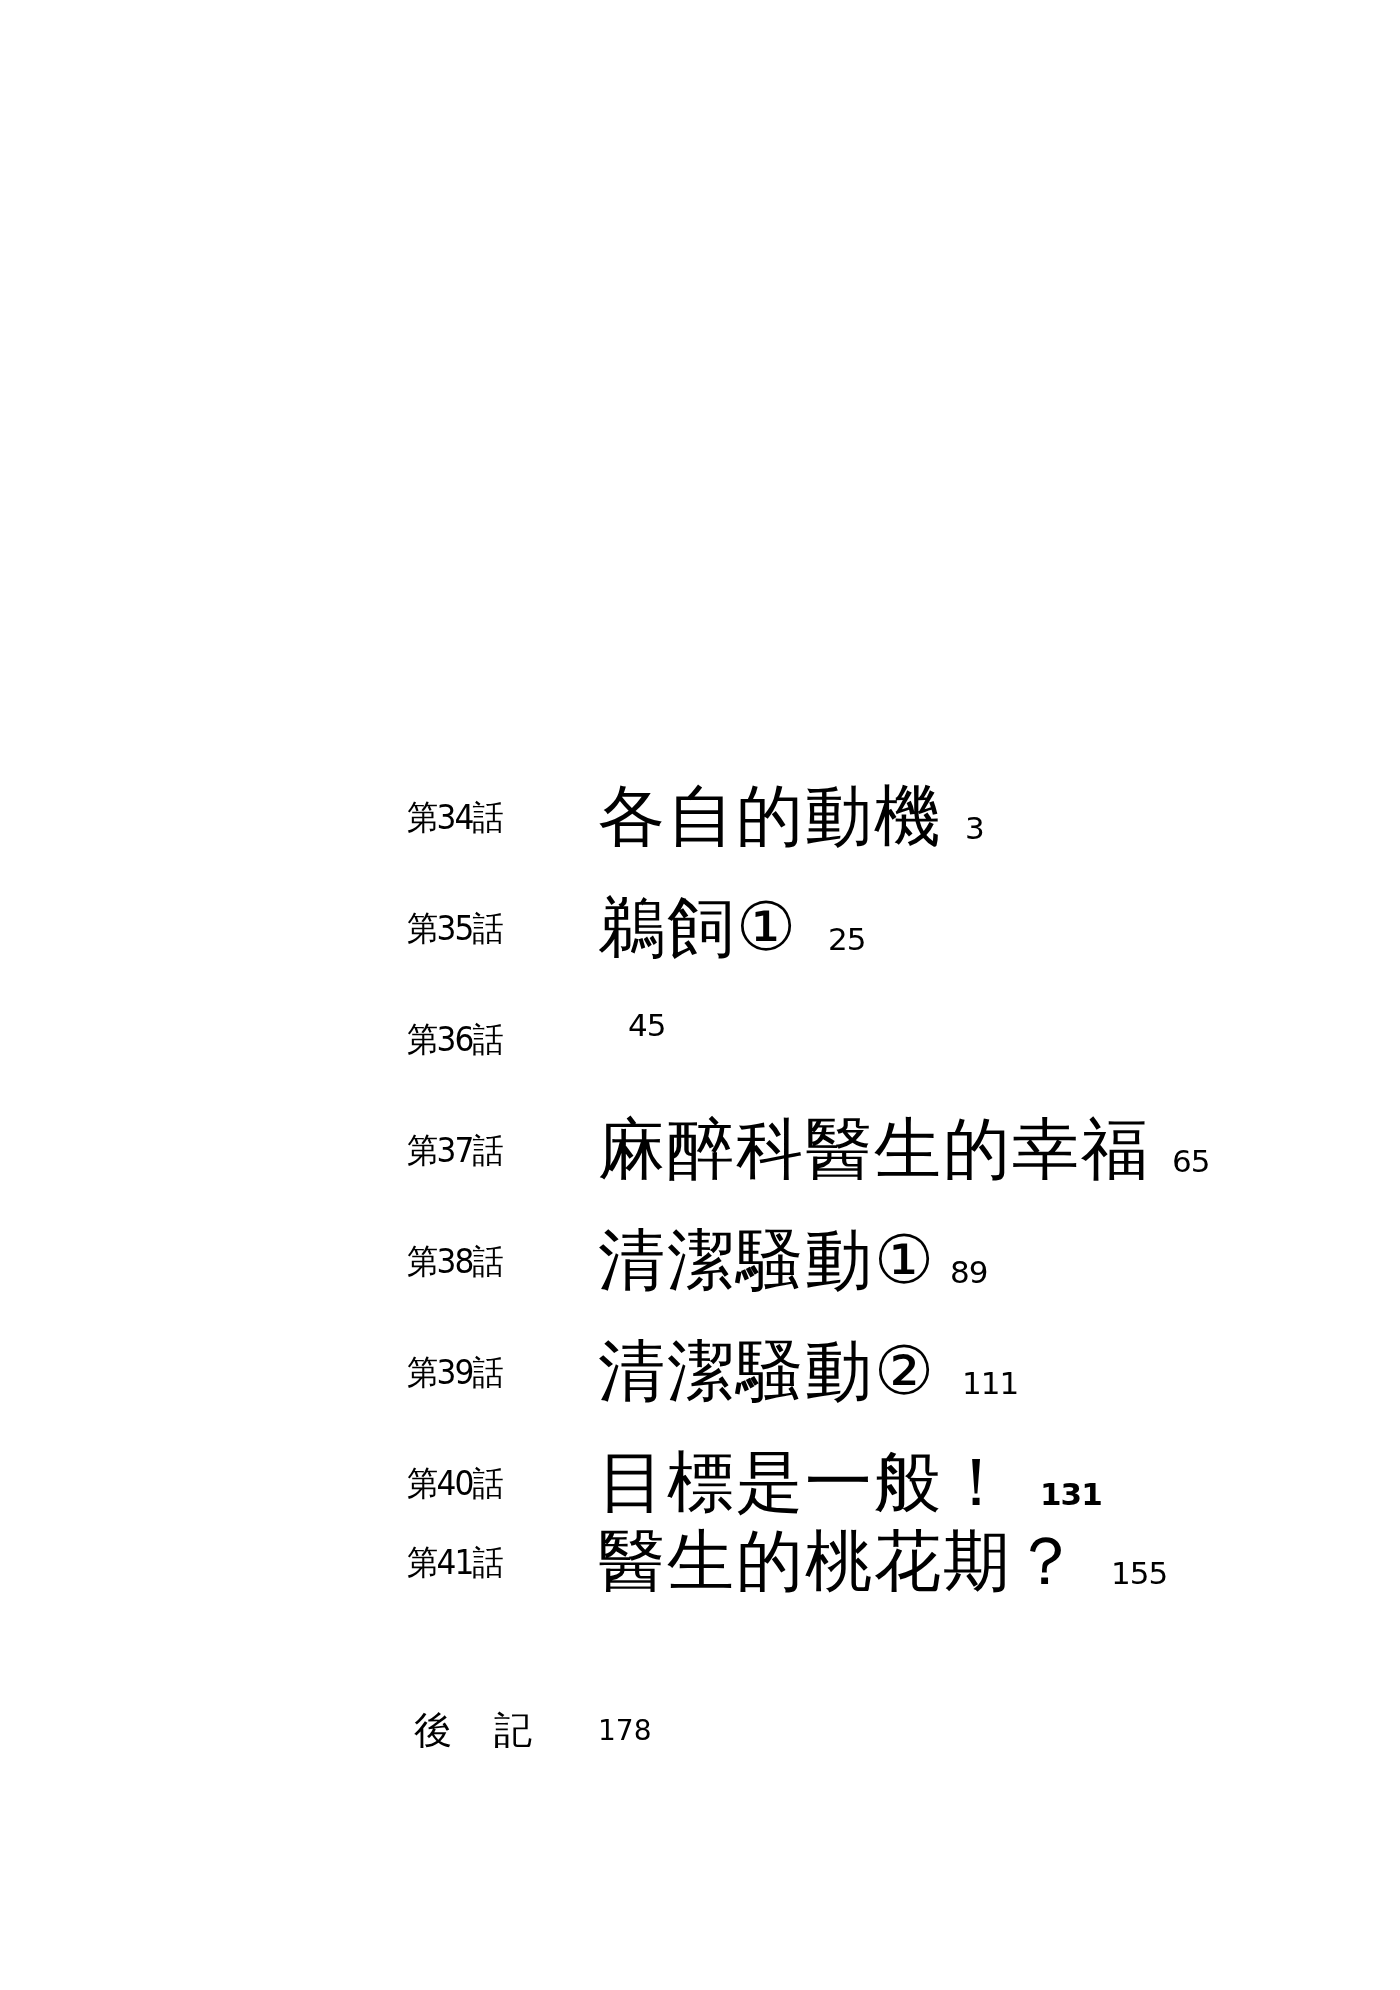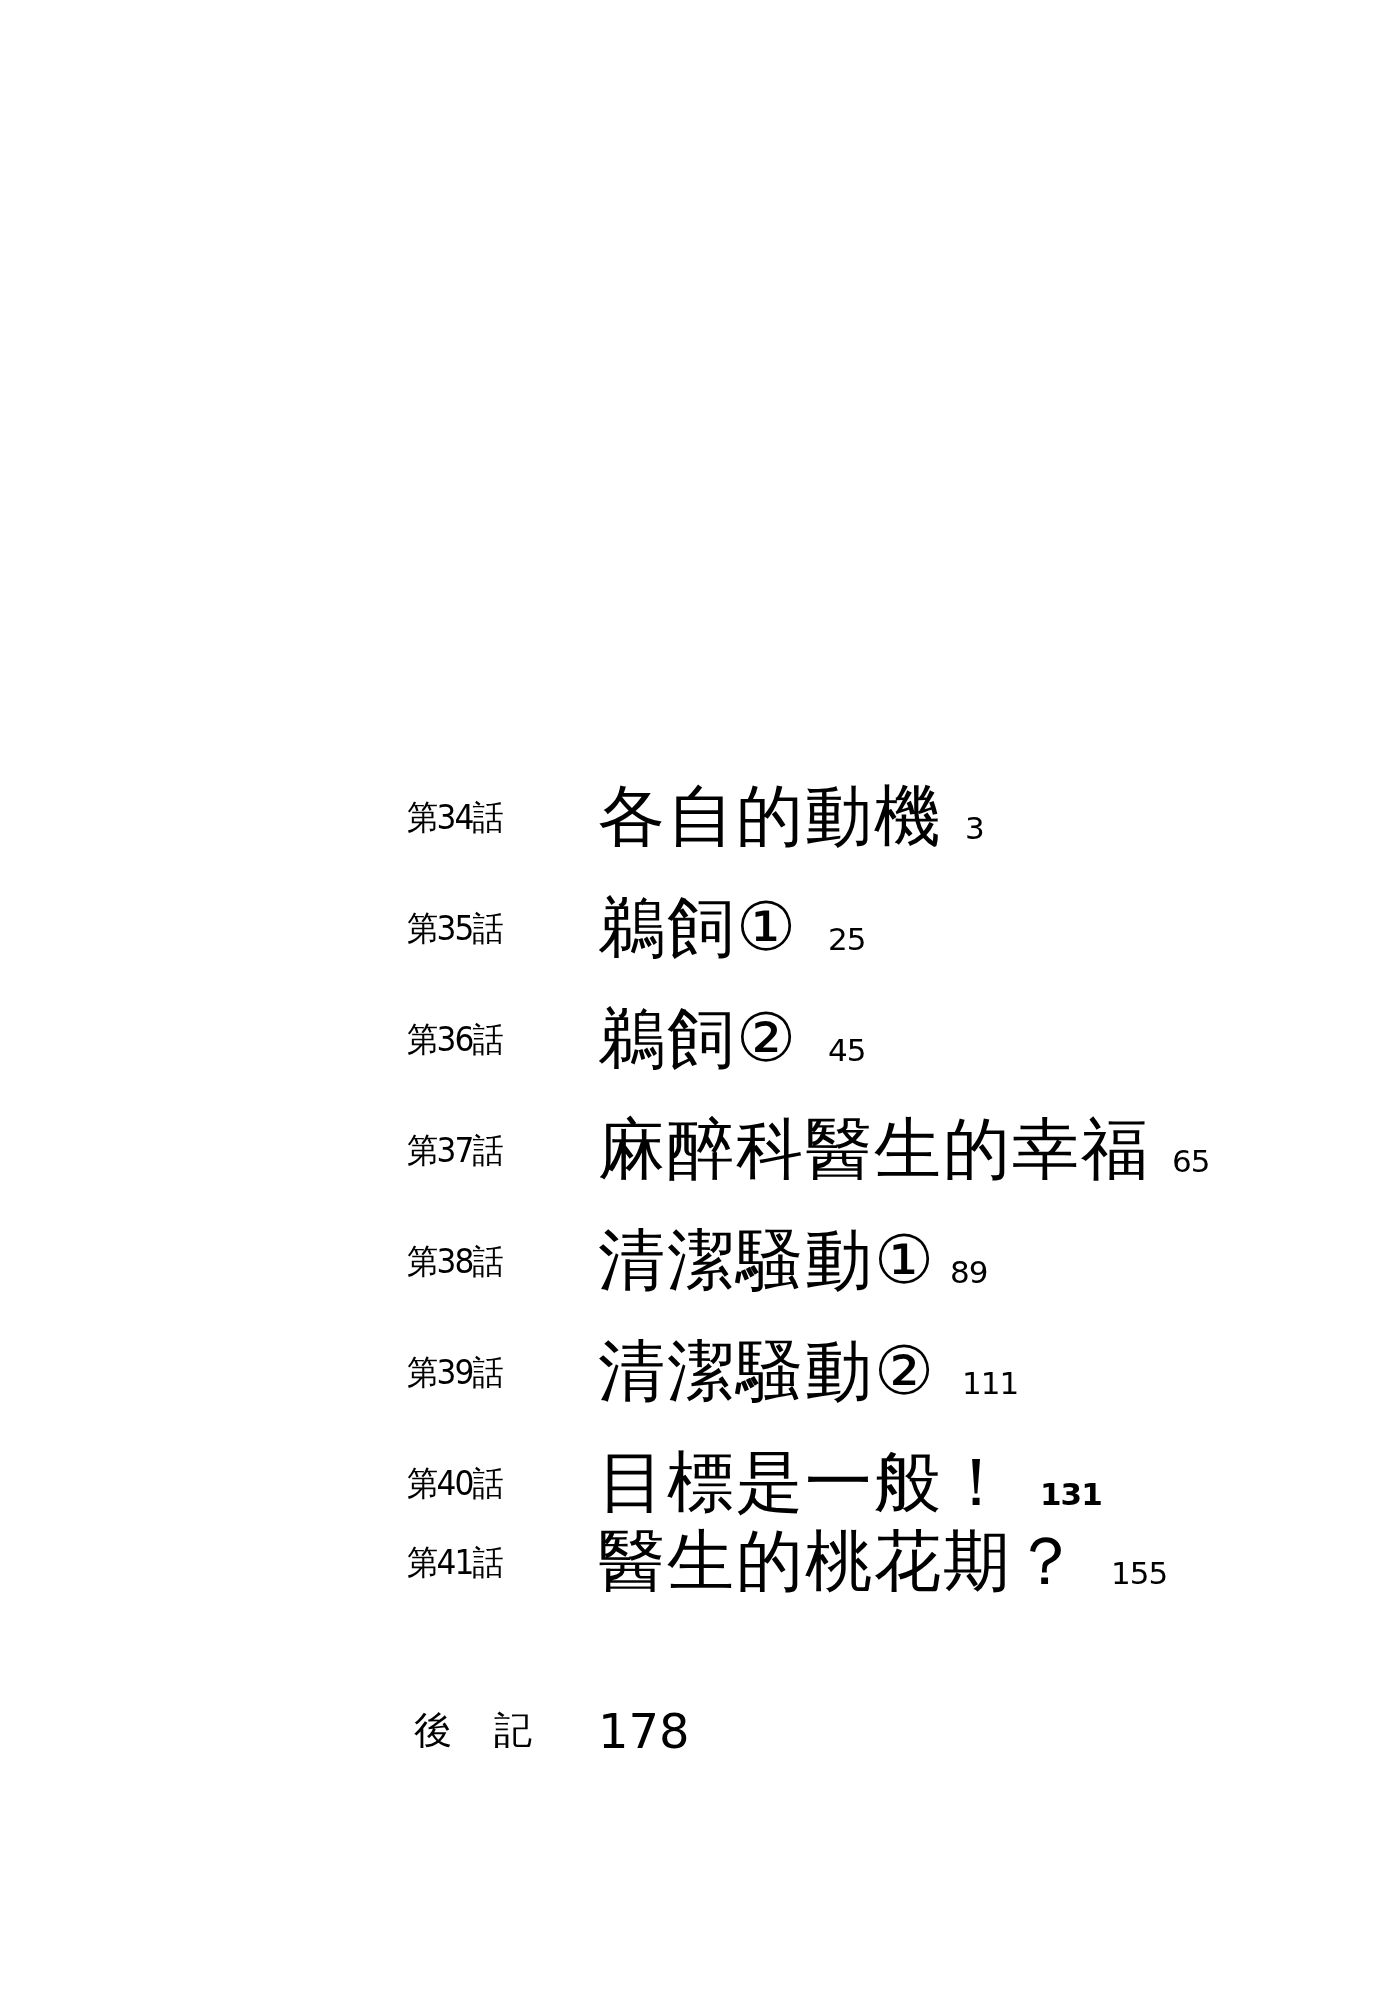--- a/index.html
+++ b/index.html
@@ -72,21 +72,21 @@
     top: 8px;
     font-size: 38px;
     line-height: 44px;
     letter-spacing: 42px;
     white-space: nowrap;
   }
   .afterword-page {
     position: absolute;
     left: 553px;
     top: 10px;
-    font-size: 48px;
+    font-size: 28px;
     line-height: 42px;
   }
 </style>
 </head>
 <body>
 
 <div class="toc">
 
   <div class="toc-row" style="top:775px;">
     <span class="chapter-label">第34話</span>
@@ -100,21 +100,20 @@
     <span class="chapter-label">第35話</span>
     <div class="chapter-title-wrap">
       <span class="chapter-title">鵜飼①</span>
       <span class="page-num" style="margin-left:30px;">25</span>
     </div>
   </div>
 
   <div class="toc-row" style="top:997px;">
     <span class="chapter-label">第36話</span>
     <div class="chapter-title-wrap">
-      <span class="chapter-title">鵜飼②</span>
       <span class="page-num" style="margin-left:30px;">45</span>
     </div>
   </div>
 
   <div class="toc-row" style="top:1108px;">
     <span class="chapter-label">第37話</span>
     <div class="chapter-title-wrap">
       <span class="chapter-title">麻醉科醫生的幸福</span>
       <span class="page-num">65</span>
     </div>

